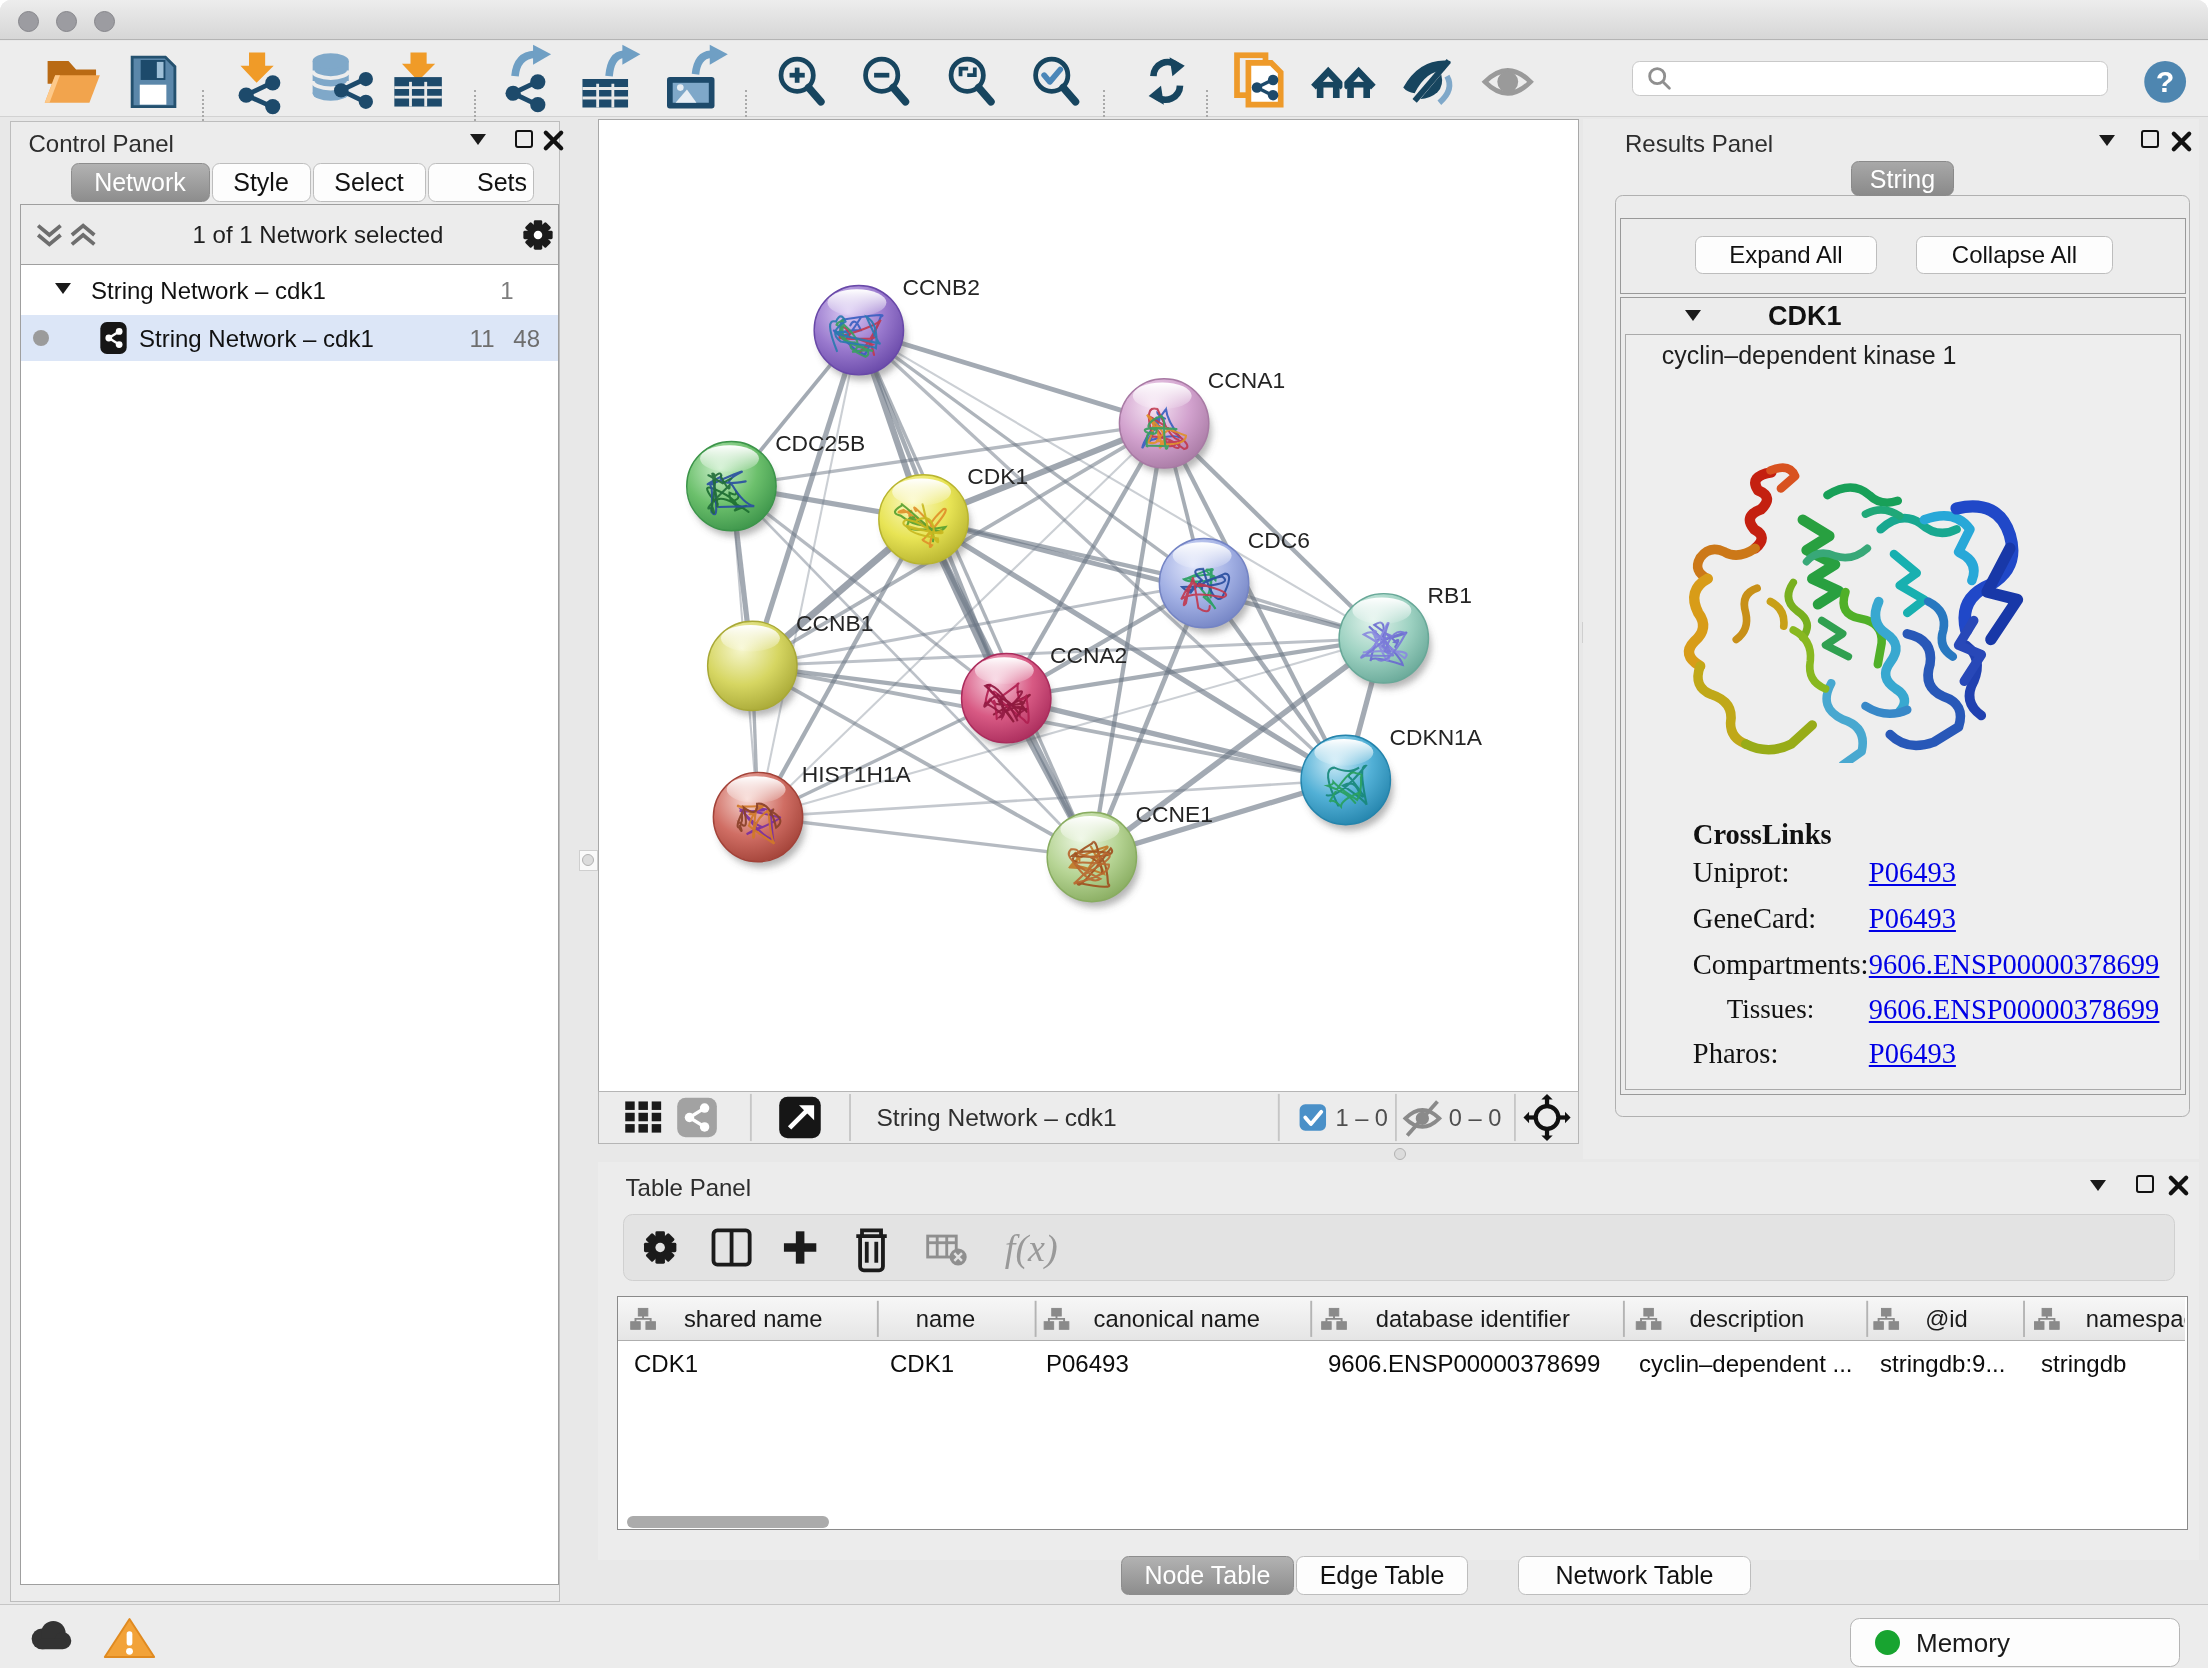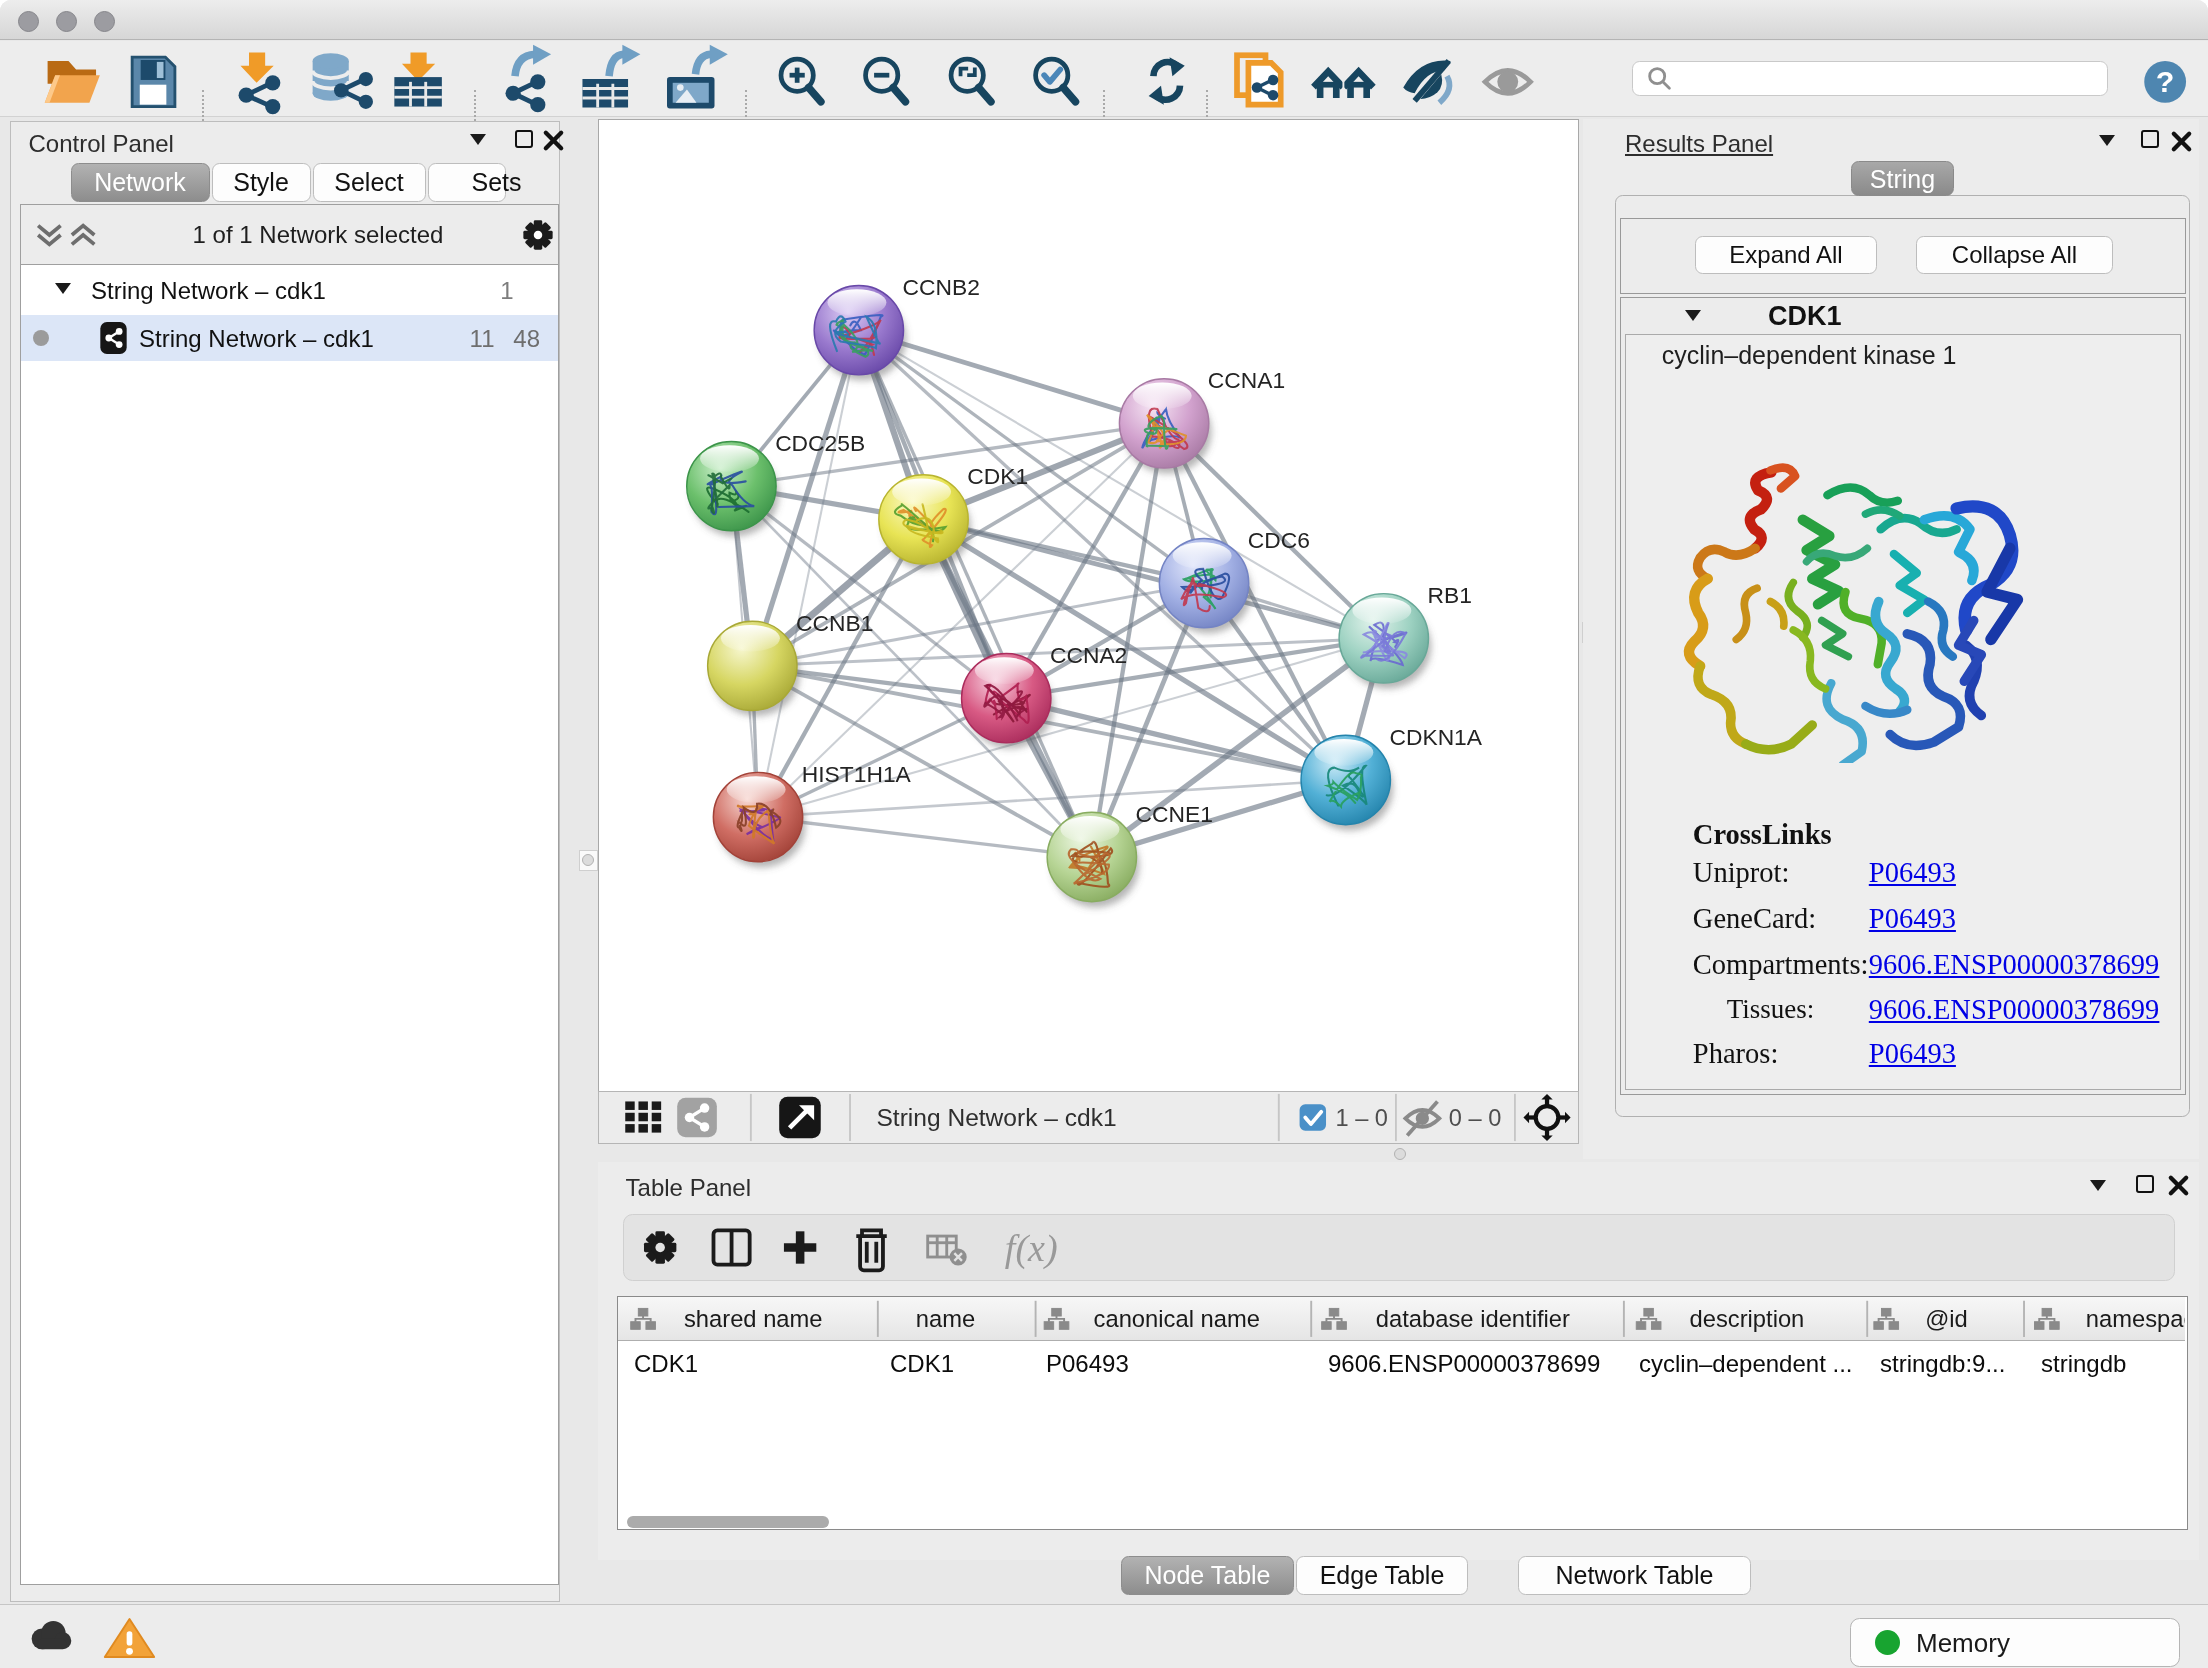--- a/index.html
+++ b/index.html
@@ -193,21 +193,21 @@
 <div class="panel" style="left:9.5px;top:121px;width:550px;height:1481px;border:1px solid #bdbdbd;">
   <div class="ptitle" style="left:18px;top:7.6px;">Control Panel</div>
   <div class="tri" style="left:459px;top:12.4px;"></div>
   <div class="winbox" style="left:504px;top:7.6px;"></div>
   <svg class="abs" style="left:531px;top:6.7px" width="23" height="23" viewBox="0 0 24 24">
     <path d="M4,4 L20,20 M20,4 L4,20" stroke="#111" stroke-width="4.5" stroke-linecap="round"></path>
     </svg>
   <div class="tab tabsel" style="left:60px;top:41px;width:139px;line-height:37px;">Network</div>
   <div class="tab" style="left:201px;top:41px;width:99px;line-height:37px;">Style</div>
   <div class="tab" style="left:302px;top:41px;width:113px;line-height:37px;">Select</div>
-  <div class="tab" style="left:417px;top:41px;width:78px;line-height:37px;padding-left:43px;">Sets</div>
+  <div class="tab" style="left:417px;top:41px;width:106px;line-height:37px;padding-left:43px;">Sets</div>
   <div class="abs" style="left:9.5px;top:82px;width:539px;height:1381px;border:1px solid #9f9f9f;background:#fff;">
     <div class="abs" style="left:0;top:0;width:537px;height:60px;background:#ececec;border-bottom:1px solid #9f9f9f;">
       <svg class="abs" style="left:13.3px;top:15px" width="72" height="30" viewBox="0 0 76 32">
         <path d="M4,6 l12,10 l12,-10 M4,16 l12,10 l12,-10" fill="none" stroke="#6e6e6e" stroke-width="4"></path>
         <path d="M40,26 l12,-10 l12,10 M40,16 l12,-10 l12,10" fill="none" stroke="#6e6e6e" stroke-width="4"></path>
       </svg>
       <div class="abs" style="left:28.5px;top:16px;width:537px;text-align:center;font-size:24px;color:#1e1e1e;">1 of 1 Network selected</div>
       <svg class="abs" style="left:500px;top:13.3px" width="34" height="34" viewBox="-18 -18 36 36">
         <g fill="#1b1b1b">
             <circle r="11"></circle>
@@ -574,21 +574,21 @@
       </g>
 </svg>
   </div>
 <div class="abs" style="left:579px;top:850px;width:19px;height:21px;background:#fafafa;border:1px solid #cfcfcf;"></div>
 <div class="abs" style="left:582px;top:854px;width:12.4px;height:12.4px;border-radius:50%;background:#dcdcdc;border:1px solid #b2b2b2;"></div>
 <div class="abs" style="left:1582px;top:622px;width:19px;height:21px;background:#fafafa;border:1px solid #cfcfcf;"></div>
 <div class="abs" style="left:1585px;top:626px;width:12.4px;height:12.4px;border-radius:50%;background:#dcdcdc;border:1px solid #b2b2b2;"></div>
 <div class="abs" style="left:1391px;top:1147px;width:21px;height:13.3px;"></div>
 <div class="abs" style="left:1394px;top:1148px;width:12.4px;height:12.4px;border-radius:50%;background:#dcdcdc;border:1px solid #b2b2b2;"></div>
 <div class="panel" style="left:1583px;top:119px;width:616px;height:1040px;">
-  <div class="ptitle" style="left:42px;top:11.4px;text-decoration:underline;">Results Panel</div>
+  <div class="ptitle" style="left:42px;top:11.4px;">Results Panel</div>
   <div class="tri" style="left:516px;top:16px;"></div>
   <div class="winbox" style="left:558px;top:11.4px;"></div>
   <svg class="abs" style="left:587px;top:10.5px" width="23" height="23" viewBox="0 0 24 24">
     <path d="M4,4 L20,20 M20,4 L4,20" stroke="#111" stroke-width="4.5" stroke-linecap="round"></path>
     </svg>
   <div class="abs" style="left:32px;top:76px;width:575px;height:922px;border:1px solid #b0b0b0;border-radius:7.6px;background:#ececec;"></div>
   <div class="abs" style="left:268px;top:42px;width:103px;height:35px;border-radius:7.6px;background:linear-gradient(#a8a8a8,#8a8a8a);border:1px solid #8a8a8a;color:#fff;font-size:25px;text-align:center;line-height:34px;">String</div>
   <div class="abs" style="left:37px;top:99px;width:566px;height:76px;border:1px solid #999;background:#ececec;padding-left:44px;">
     <div class="abs" style="left:74px;top:17px;width:182px;height:38px;background:#fdfdfd;border:1px solid #bdbdbd;border-radius:7.6px;font-size:24px;color:#111;text-align:center;line-height:36px;">Expand All</div>
     <div class="abs" style="left:295px;top:17px;width:197px;height:38px;background:#fdfdfd;border:1px solid #bdbdbd;border-radius:7.6px;font-size:24px;color:#111;text-align:center;line-height:36px;">Collapse All</div>

